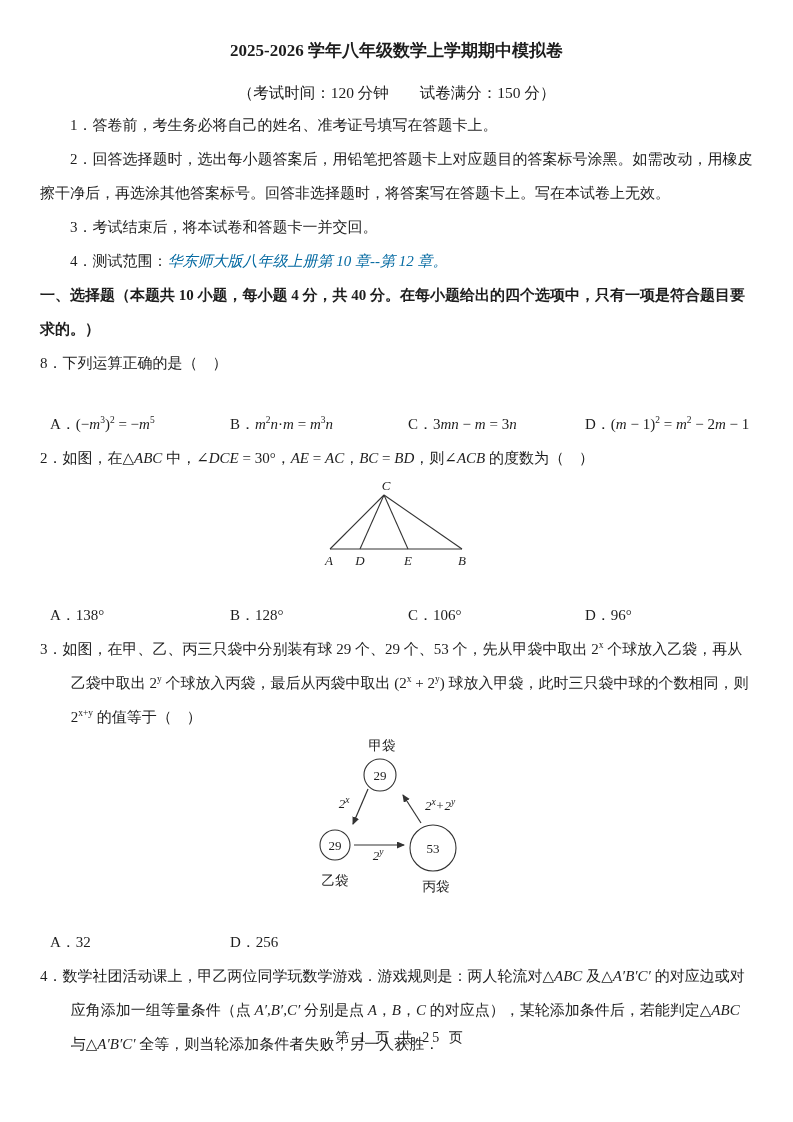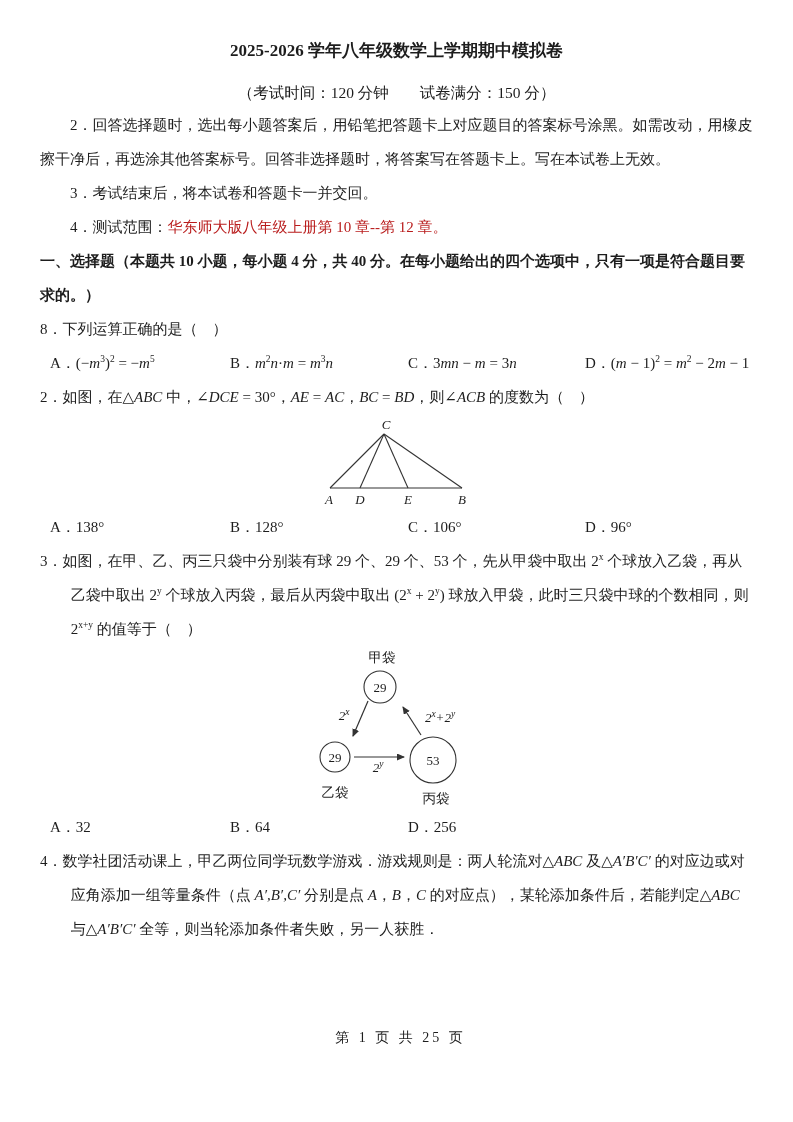--- a/index.html
+++ b/index.html
@@ -9,43 +9,44 @@
     position: relative; overflow: hidden;
     background: #ffffff;
     font-family: "Liberation Serif", "DejaVu Serif", serif;
     font-size: 15px; color: #1d1d1d; line-height: 34px;
   }
   .title { text-align: center; font-size: 17px; font-weight: 700; line-height: 30px; margin-top: 8px; }
   .subtitle { text-align: center; font-size: 15.5px; font-weight: 400; line-height: 30px; margin-top: 12px; }
   .notice-h { margin-top: 8px; }
   p { margin: 0; }
   .ind { text-indent: 2em; }
-  .red { color: #b91c1c; }
+  .red { color: #0369a1; font-style: italic; }
   .sect { font-weight: 700; }
   .qhang { padding-left: 2.05em; text-indent: -2.05em; }
-  .opts { display: grid; grid-template-columns: 180px 178px 177px auto; padding-left: 10px; }
+  .opts { display: grid; grid-template-columns: 180px 178px 177px auto; padding-left: 10px; margin-top: 27px; }
   .opt { white-space: nowrap; }
   sup { font-size: 9.5px; line-height: 0; }
   i { font-style: italic; }
   .figwrap { text-align: center; line-height: 0; }
   .fig-tri { margin: 4px auto 0 auto; }
   .fig-bag { margin: 2px auto 0 auto; }
   svg text { font-family: "Liberation Serif", "DejaVu Serif", serif; font-size: 13px; fill: #1d1d1d; }
   svg .cjk { font-size: 13.5px; }
   svg .ital { font-style: italic; }
   .footer { position: absolute; left: 8px; right: 0; bottom: 26px; text-align: center; font-size: 14px; letter-spacing: 3px; line-height: 20px; }
 </style>
 </head>
 <body>
 
 <div class="page">
 
   <div class="title">2025-2026 学年八年级数学上学期期中模拟卷</div>
   <div class="subtitle">（考试时间：120 分钟　　试卷满分：150 分）</div>
 
+  <p class="ind">1．答卷前，考生务必将自己的姓名、准考证号填写在答题卡上。</p>
   <p class="ind">2．回答选择题时，选出每小题答案后，用铅笔把答题卡上对应题目的答案标号涂黑。如需改动，用橡皮擦干净后，再选涂其他答案标号。回答非选择题时，将答案写在答题卡上。写在本试卷上无效。</p>
   <p class="ind">3．考试结束后，将本试卷和答题卡一并交回。</p>
   <p class="ind"><span>4．测试范围：</span><span class="red">华东师大版八年级上册第 10 章--第 12 章。</span></p>
 
   <p class="sect">一、选择题（本题共 10 小题，每小题 4 分，共 40 分。在每小题给出的四个选项中，只有一项是符合题目要求的。）</p>
 
   <p>8．下列运算正确的是（　）</p>
   <div class="opts">
     <div class="opt"><span>A．</span><span><span>(−</span><i>m</i><sup>3</sup><span>)</span><sup>2</sup><span> = −</span><i>m</i><sup>5</sup></span></div>
     <div class="opt"><span>B．</span><span><i>m</i><sup>2</sup><i>n</i><span>·</span><i>m</i><span> = </span><i>m</i><sup>3</sup><i>n</i></span></div>
@@ -109,21 +110,20 @@
         <text class="cjk" x="124" y="155">丙袋</text>
         <text class="ital" x="32" y="72"><tspan>2</tspan><tspan dy="-5" font-size="9.5">x</tspan></text>
         <text class="ital" x="66" y="124"><tspan>2</tspan><tspan dy="-5" font-size="9.5">y</tspan></text>
         <text class="ital" x="128" y="74"><tspan>2</tspan><tspan dy="-5" font-size="9.5">x</tspan><tspan dy="5">+2</tspan><tspan dy="-5" font-size="9.5">y</tspan></text>
       </g>
     </svg>
   </div>
 
   <div class="opts">
     <div class="opt"><span>A．</span><span>32</span></div>
-    <div class="opt"><span>B．</span><span>64</span></div>
     <div class="opt"><span>D．</span><span>256</span></div>
   </div>
 
   <p class="qhang"><span>4．数学社团活动课上，甲乙两位同学玩数学游戏．游戏规则是：两人轮流对△</span><i>ABC</i><span> 及△</span><i>A′B′C′</i><span> 的对应边或对应角添加一组等量条件（点 </span><i>A′,B′,C′</i><span> 分别是点 </span><i>A</i><span>，</span><i>B</i><span>，</span><i>C</i><span> 的对应点），某轮添加条件后，若能判定△</span><i>ABC</i><span> 与△</span><i>A′B′C′</i><span> 全等，则当轮添加条件者失败，另一人获胜．</span></p>
 
   <div class="footer">第 1 页 共 25 页</div>
 
 </div>
 
 </body></html>

